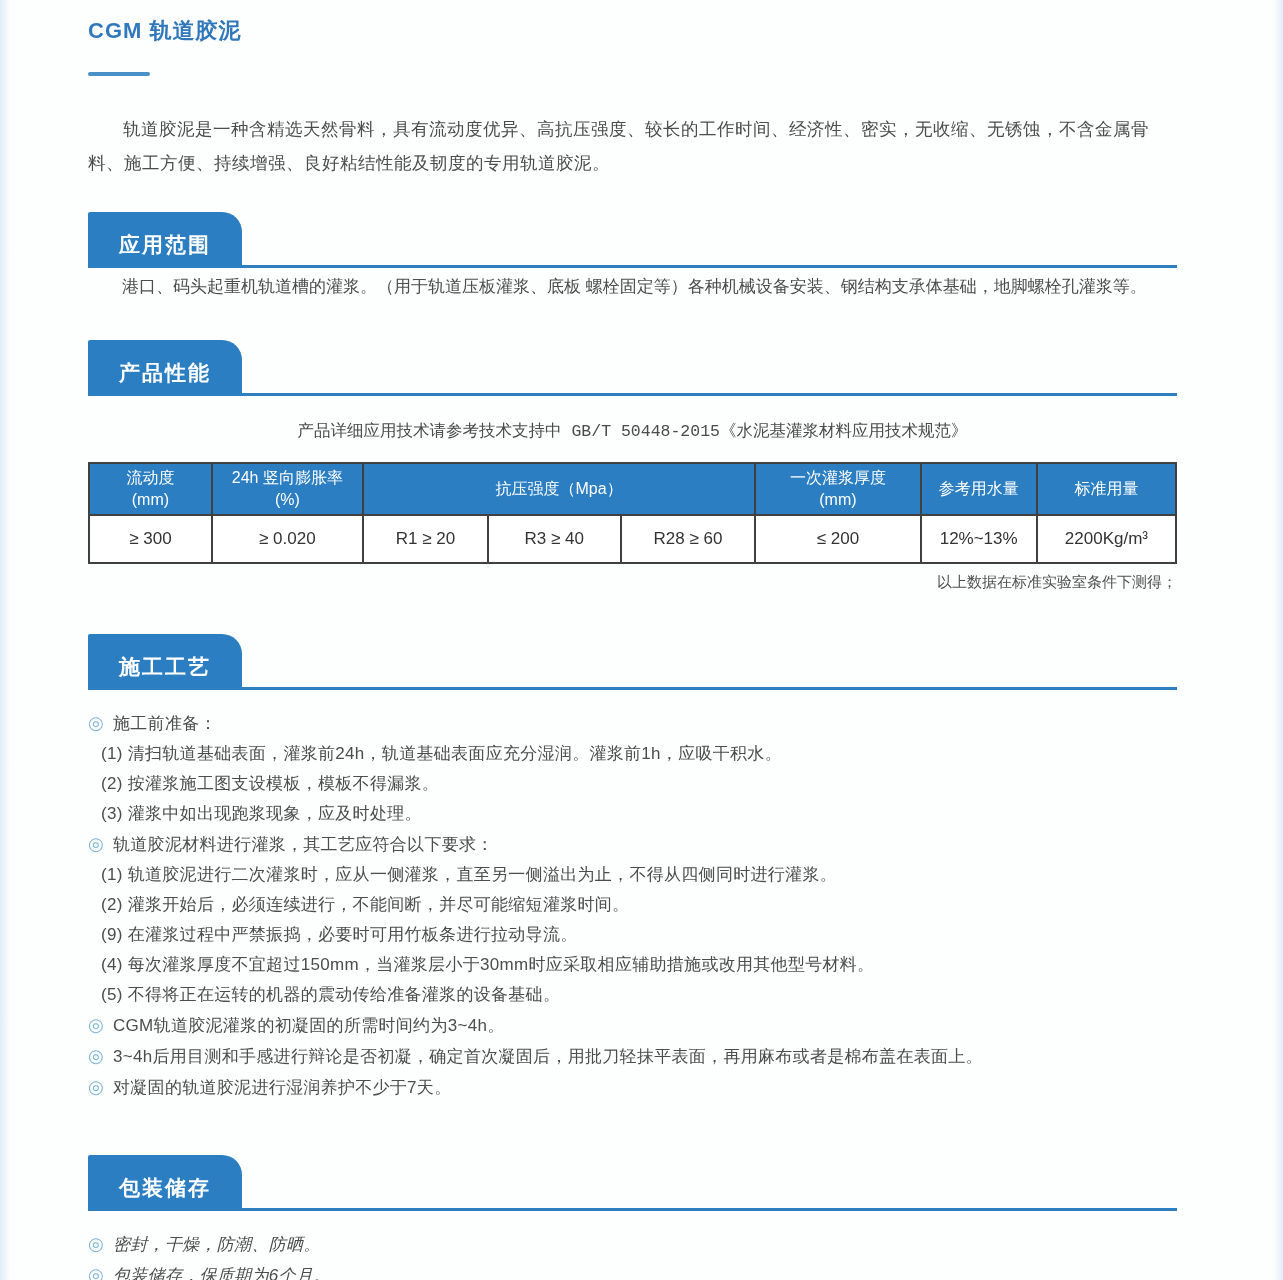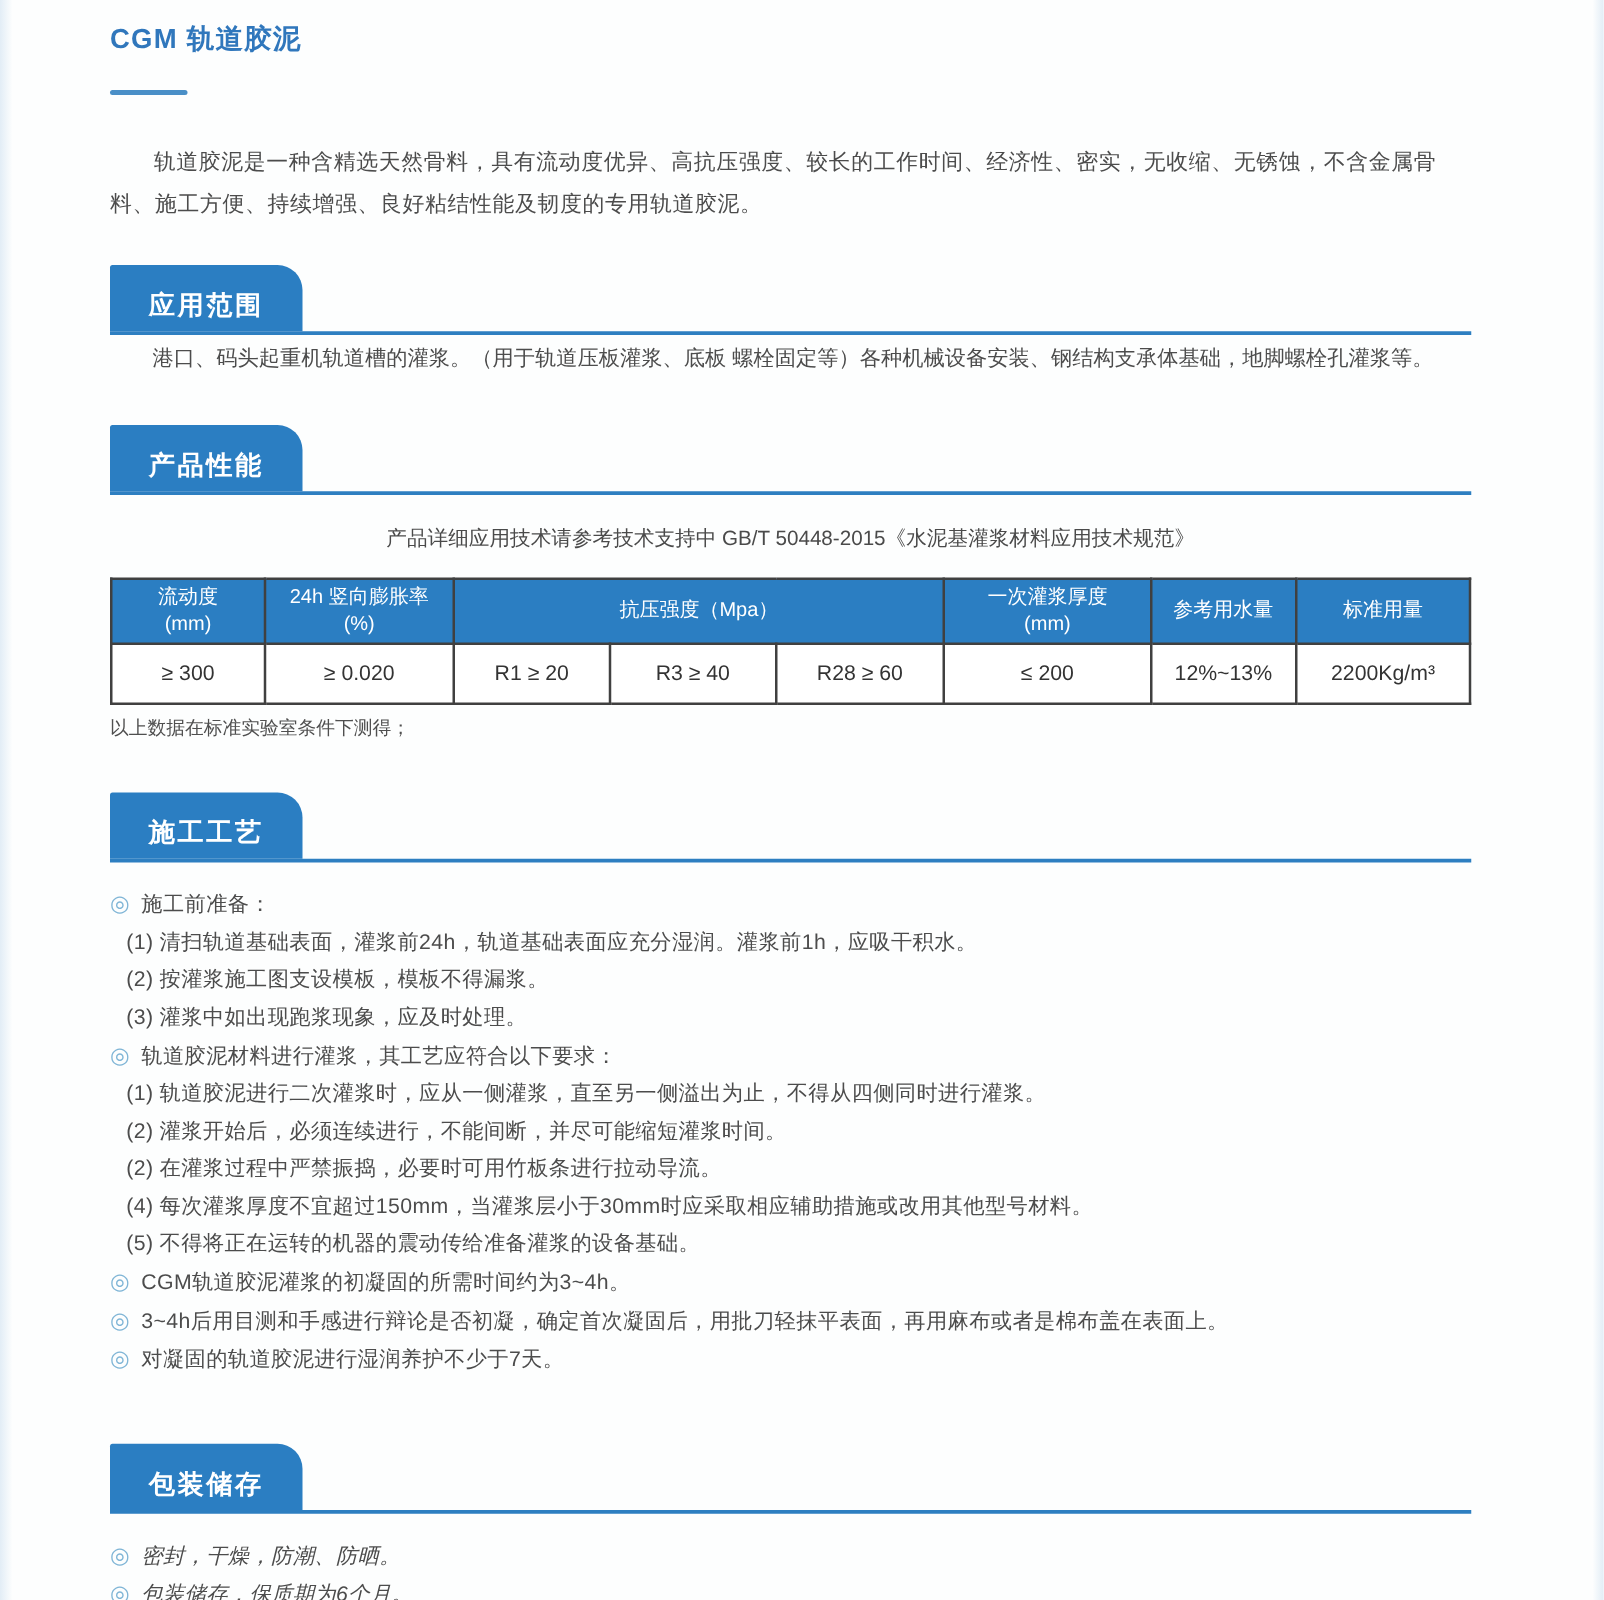--- a/index.html
+++ b/index.html
@@ -72,20 +72,21 @@
     line-height: 30px;
     color: #4c4c4c;
     text-indent: 2em;
   }
   .sec-perf { margin-top: 38px; }
   .perf-note {
     margin-top: 24px;
     text-align: center;
     font-size: 16.5px;
     color: #4a4a4a;
+    font-family: Liberation Mono, monospace;
   }
   table.perf-table {
     margin-top: 20px;
     width: 100%;
     border-collapse: collapse;
     table-layout: fixed;
   }
   .perf-table th, .perf-table td {
     border: 2px solid #404040;
     text-align: center;
@@ -103,20 +104,21 @@
   .perf-table td {
     background: #ffffff;
     color: #333333;
     font-size: 17px;
     height: 48px;
   }
   .perf-footnote {
     margin-top: 9px;
     font-size: 15px;
     color: #4f4f4f;
+    text-align: right;
   }
   .sec-proc { margin-top: 42px; }
   .list { margin-top: 18px; }
   .li {
     line-height: 30px;
     font-size: 17px;
     color: #4c4c4c;
     letter-spacing: 0.3px;
   }
   .li .bullet {
@@ -198,21 +200,21 @@
         <span class="badge">施工工艺</span>
       </div>
       <div class="list">
         <div class="li circle"><span class="bullet">◎</span><span>施工前准备：</span></div>
         <div class="li num"><span>(1) 清扫轨道基础表面，灌浆前24h，轨道基础表面应充分湿润。灌浆前1h，应吸干积水。</span></div>
         <div class="li num"><span>(2) 按灌浆施工图支设模板，模板不得漏浆。</span></div>
         <div class="li num"><span>(3) 灌浆中如出现跑浆现象，应及时处理。</span></div>
         <div class="li circle"><span class="bullet">◎</span><span>轨道胶泥材料进行灌浆，其工艺应符合以下要求：</span></div>
         <div class="li num"><span>(1) 轨道胶泥进行二次灌浆时，应从一侧灌浆，直至另一侧溢出为止，不得从四侧同时进行灌浆。</span></div>
         <div class="li num"><span>(2) 灌浆开始后，必须连续进行，不能间断，并尽可能缩短灌浆时间。</span></div>
-        <div class="li num"><span>(2) 在灌浆过程中严禁振捣，必要时可用竹板条进行拉动导流。</span></div>
+        <div class="li num"><span>(9) 在灌浆过程中严禁振捣，必要时可用竹板条进行拉动导流。</span></div>
         <div class="li num"><span>(4) 每次灌浆厚度不宜超过150mm，当灌浆层小于30mm时应采取相应辅助措施或改用其他型号材料。</span></div>
         <div class="li num"><span>(5) 不得将正在运转的机器的震动传给准备灌浆的设备基础。</span></div>
         <div class="li circle"><span class="bullet">◎</span><span>CGM轨道胶泥灌浆的初凝固的所需时间约为3~4h。</span></div>
         <div class="li circle"><span class="bullet">◎</span><span>3~4h后用目测和手感进行辩论是否初凝，确定首次凝固后，用批刀轻抹平表面，再用麻布或者是棉布盖在表面上。</span></div>
         <div class="li circle"><span class="bullet">◎</span><span>对凝固的轨道胶泥进行湿润养护不少于7天。</span></div>
       </div>
     </div>
 
     <div class="sec-pack">
       <div class="section-header">

